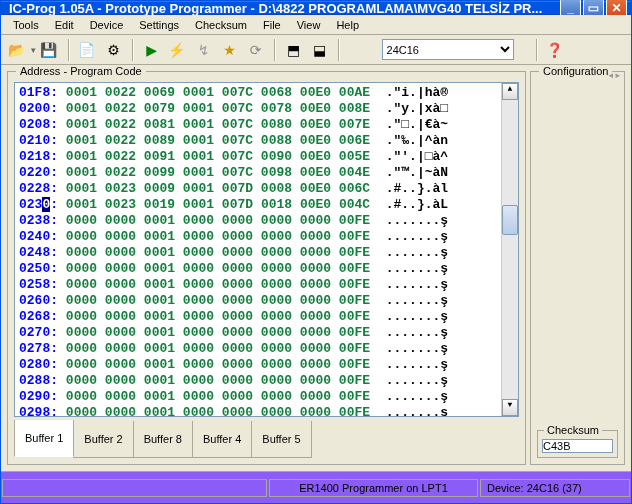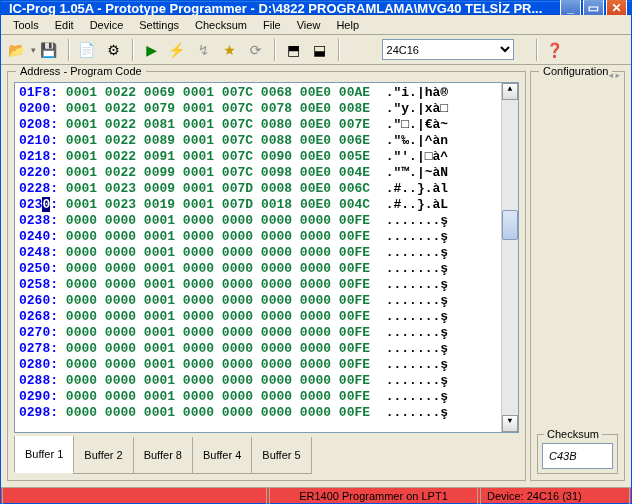--- a/index.html
+++ b/index.html
@@ -32,22 +32,22 @@
 .scroll-track { flex:1; background:#e8e8e8; position:relative; }
 .scroll-thumb { position:absolute; left:0; right:0; top:35%; height:30px; background:linear-gradient(#dde6f5,#b8cce8); border:1px solid #7f9db9; border-radius:2px; }
 .tabs-row { display: flex; margin-top: 4px; }
 .tab { padding: 12px 10px; border: 1px solid #aca899; border-top: none; background: #ece9d8; font-size: 11px; cursor: pointer; margin-right: -1px; }
 .tab.active { background: #fff; border-bottom: 1px solid #fff; position: relative; top: -1px; }
 .config-panel { width: 95px; display: flex; flex-direction: column; }
 .cfg-nav { position: absolute; right: 4px; top: -2px; font-size: 9px; color: #999; }
 .cfg-body { flex: 1; }
 .checksum-grp { border: 1px solid #aca899; padding: 8px 4px 4px 4px; position: relative; margin-top: auto; }
 .checksum-lbl { position: absolute; top: -7px; left: 6px; background: #ece9d8; padding: 0 3px; }
-.checksum-val { width: 100%; border: 1px solid #7f9db9; background: white; padding: 6px; font-size: 11px; font-style: italic; }
-.statusbar { height: 16px; background: #ef4444; border-top: 1px solid #aca899; display: flex; align-items: center; font-size: 11px; }
+.checksum-val { width: 100%; border: 1px solid #7f9db9; background: white; padding: 0; font-size: 11px; }
+.statusbar { height: 32px; background: #8b5cf6; border-top: 1px solid #aca899; display: flex; align-items: center; font-size: 11px; }
 .status-cell { border: 1px solid #aca899; height: 18px; padding: 1px 6px; margin: 0 1px; display:flex; align-items:center; }
 .sc1 { width: 265px; }
 .sc2 { flex: 1; justify-content:center; }
 .sc3 { width: 150px; }
 .ico-open::before{content:"📂";} .ico-save::before{content:"💾";}
 .ico-doc::before{content:"📄";} .ico-cfg::before{content:"⚙";}
 .ico-r1::before{content:"▶";color:green;} .ico-r2::before{content:"⚡";color:#c90;}
 .ico-r3::before{content:"↯";color:#999;} .ico-r4::before{content:"★";color:#c90;}
 .ico-r5::before{content:"⟳";color:#888;}
 .ico-w1::before{content:"⬒";} .ico-w2::before{content:"⬓";}
@@ -151,15 +151,15 @@
       <div class="checksum-grp">
         <span class="checksum-lbl">Checksum</span>
         <input class="checksum-val" readonly="" value="C43B" style="">
       </div>
     </div>
   </div>
 
   <div class="statusbar">
     <div class="status-cell sc1"></div>
     <div class="status-cell sc2">ER1400 Programmer on LPT1</div>
-    <div class="status-cell sc3">Device: 24C16  (31)</div>
+    <div class="status-cell sc3">Device: 24C16  (37)</div>
   </div>
 </div>
 
 </body></html>

